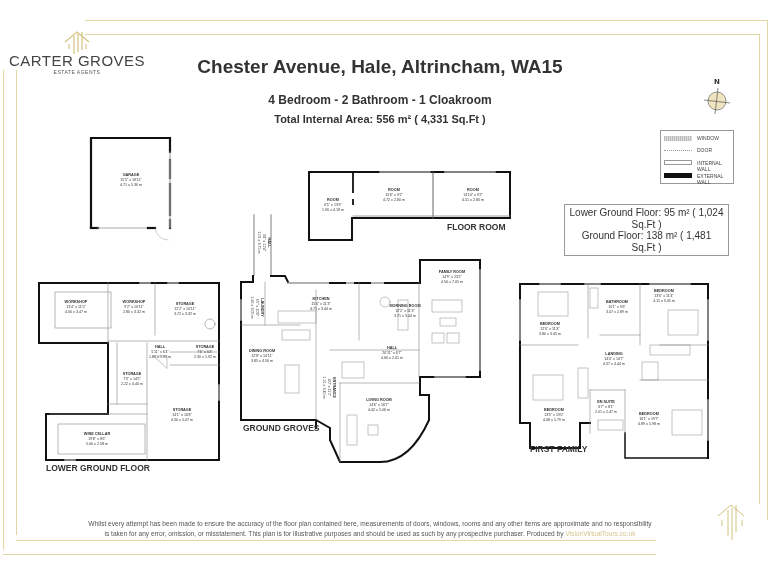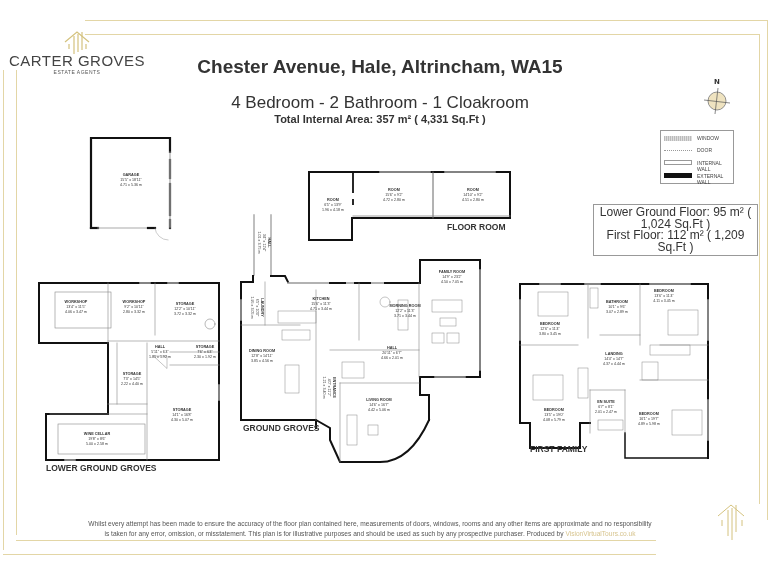--- a/index.html
+++ b/index.html
@@ -17,29 +17,29 @@
   .frame-bot1r { position:absolute; left:380px; top:554px; width:276px; height:1px; background:#e3d6a6; }
   .frame-bot-mid2 { position:absolute; left:276px; top:540px; width:104px; height:1px; background:#e3d6a6; }
   .frame-bot-mid1 { position:absolute; left:276px; top:554px; width:104px; height:1px; background:#e3d6a6; }
 
   .logo { position:absolute; left:7px; top:30px; width:140px; height:50px; text-align:center; }
   .logo svg { display:block; margin:0 auto; }
   .logo-name { font-family:"Liberation Sans", sans-serif; font-size:15px; letter-spacing:0.5px; color:#444; margin-top:-2px; }
   .logo-sub { font-family:"Liberation Sans", sans-serif; font-size:5px; color:#555; letter-spacing:0.5px; }
 
   .title { position:absolute; left:190px; top:56px; width:380px; text-align:center; font-family:"Liberation Sans", sans-serif; font-weight:bold; font-size:19px; color:#333; }
-  .subtitle { position:absolute; left:190px; top:93px; width:380px; text-align:center; font-family:"Liberation Sans", sans-serif; font-weight:normal; font-size:17px; color:#333; }
+  .subtitle { position:absolute; left:190px; top:93px; width:380px; text-align:center; font-family:"Liberation Sans", sans-serif; font-weight:bold; font-size:12px; color:#333; }
   .total-area { position:absolute; left:190px; top:113px; width:380px; text-align:center; font-family:"Liberation Sans", sans-serif; font-weight:bold; font-size:11px; color:#333; }
 
   .compass { position:absolute; left:700px; top:78px; width:34px; height:40px; text-align:center; }
   .compass-n { font-size:7px; font-weight:bold; color:#333; }
 
   .legend { position:absolute; left:661px; top:130px; width:72px; height:54px; border:1px solid #999; background:#fff; }
 
-  .area-box { position:absolute; left:564px; top:204px; width:165px; height:52px; border:1px solid #999; padding:2px 4px; text-align:center; font-family:"Liberation Sans", sans-serif; font-size:12px; color:#333; line-height:11.5px;margin-left:29px; }
+  .area-box { position:absolute; left:564px; top:204px; width:165px; height:52px; border:1px solid #999; padding:2px 4px; text-align:center; font-family:"Liberation Sans", sans-serif; font-size:10px; color:#333; line-height:11.5px; }
 
   .plan { position:absolute; left:0; top:0; }
   .floor-label { position:absolute; font-family:"Liberation Sans", sans-serif; font-weight:bold; font-size:8.5px; color:#333; white-space:nowrap; }
   .room-label { position:absolute; font-family:"Liberation Sans", sans-serif; font-size:3.6px; color:#333; text-align:center; line-height:5px; white-space:nowrap; transform:translateX(-50%); }
   .room-label .rn { font-weight:bold; font-size:3.8px; }
   .room-label.vert { transform:translateX(-50%) rotate(90deg); }
 
   .disclaimer { position:absolute; left:20px; top:519px; width:700px; text-align:center; font-family:"Liberation Sans", sans-serif; font-size:6.6px; color:#555; line-height:10px; }
   .disclaimer .prod-link { color:#d7c48e; }
   .corner-logo { position:absolute; left:714px; top:502px; }
@@ -68,21 +68,21 @@
     <line x1="25" y1="2" x2="25" y2="20" stroke="#d4c27e" stroke-width="1.2"></line>
     <line x1="12" y1="14" x2="12" y2="19" stroke="#d4c27e" stroke-width="1.2"></line>
     <line x1="29" y1="14" x2="29" y2="19" stroke="#d4c27e" stroke-width="1.2"></line>
   </svg>
   <div class="logo-name">CARTER GROVES</div>
   <div class="logo-sub">ESTATE AGENTS</div>
 </div>
 
 <div class="title">Chester Avenue, Hale, Altrincham, WA15</div>
 <div class="subtitle">4 Bedroom  -  2 Bathroom - 1 Cloakroom</div>
-<div class="total-area">Total Internal Area: 357 m² ( 4,331 Sq.Ft )</div>
+<div class="total-area">Total Internal Area: 556 m² ( 4,331 Sq.Ft )</div>
 
 <div class="compass">
   <div class="compass-n">N</div>
   <svg width="30" height="30" viewBox="0 0 30 30">
     <circle cx="15" cy="15" r="9" fill="#efe3c0" stroke="#777" stroke-width="0.8"></circle>
     <line x1="16" y1="2" x2="13" y2="28" stroke="#555" stroke-width="0.7"></line>
     <line x1="2" y1="14" x2="28" y2="17" stroke="#555" stroke-width="0.7"></line>
   </svg>
 </div>
 
@@ -94,21 +94,21 @@
   <div style="position:absolute; left:3px; top:19px; width:28px; height:0; border-top:1px dotted #999;"></div>
   <div style="position:absolute; left:36px; top:16px; font-size:5px; font-family:'Liberation Sans',sans-serif; color:#444;">DOOR</div>
   <div style="position:absolute; left:3px; top:29px; width:28px; height:5px; border:1px solid #999;"></div>
   <div style="position:absolute; left:36px; top:29px; font-size:5px; font-family:'Liberation Sans',sans-serif; color:#444;">INTERNAL WALL</div>
   <div style="position:absolute; left:3px; top:42px; width:28px; height:5px; background:#111;"></div>
   <div style="position:absolute; left:36px; top:42px; font-size:5px; font-family:'Liberation Sans',sans-serif; color:#444;">EXTERNAL WALL</div>
 </div>
 
 <div class="area-box">
   <div>Lower Ground Floor: 95 m² ( 1,024 Sq.Ft )</div>
-  <div>First Floor: 112 m² ( 1,209 Sq.Ft )</div>
+  <div>Ground Floor: 138 m² ( 1,481 Sq.Ft )</div>
 </div>
 
 <svg class="plan" width="768" height="576" viewBox="0 0 768 576">
   <g fill="none" stroke="#111" stroke-linecap="square">
 
     <g>
       <polyline points="91,228 91,138 170,138 170,152" stroke-width="2.2"></polyline>
       <line x1="170" y1="160" x2="170" y2="178" stroke-width="2.2"></line>
       <line x1="170" y1="184" x2="170" y2="215" stroke-width="2.2"></line>
       <line x1="170" y1="220" x2="170" y2="228" stroke-width="2.2"></line>
@@ -214,21 +214,21 @@
       <rect x="672" y="410" width="30" height="25" stroke="#888" stroke-width="0.5"></rect>
       <rect x="590" y="288" width="8" height="20" stroke="#888" stroke-width="0.5"></rect>
       <rect x="650" y="345" width="40" height="10" stroke="#888" stroke-width="0.5"></rect>
       <rect x="642" y="362" width="16" height="18" stroke="#888" stroke-width="0.5"></rect>
       <rect x="598" y="420" width="25" height="10" stroke="#888" stroke-width="0.5"></rect>
       <rect x="578" y="368" width="10" height="30" stroke="#888" stroke-width="0.5"></rect>
     </g>
   </g>
 </svg>
 
-<div class="floor-label" style="left:46px; top:463px;">LOWER GROUND GROVES</div>
+<div class="floor-label" style="left:46px; top:463px;">LOWER GROUND FLOOR</div>
 <div class="floor-label" style="left:243px; top:423px;">GROUND GROVES</div>
 <div class="floor-label" style="left:530px; top:444px;">FIRST FAMILY</div>
 <div class="floor-label" style="left:447px; top:222px;">FLOOR ROOM</div>
 
 <div class="room-label" style="left:131px; top:173px;">
     <div class="rn">GARAGE</div>
     <div>15'5" x 18'11"</div>
     <div>4.71 x 5.36 m</div>
   </div>
 <div class="room-label" style="left:333px; top:198px;">

